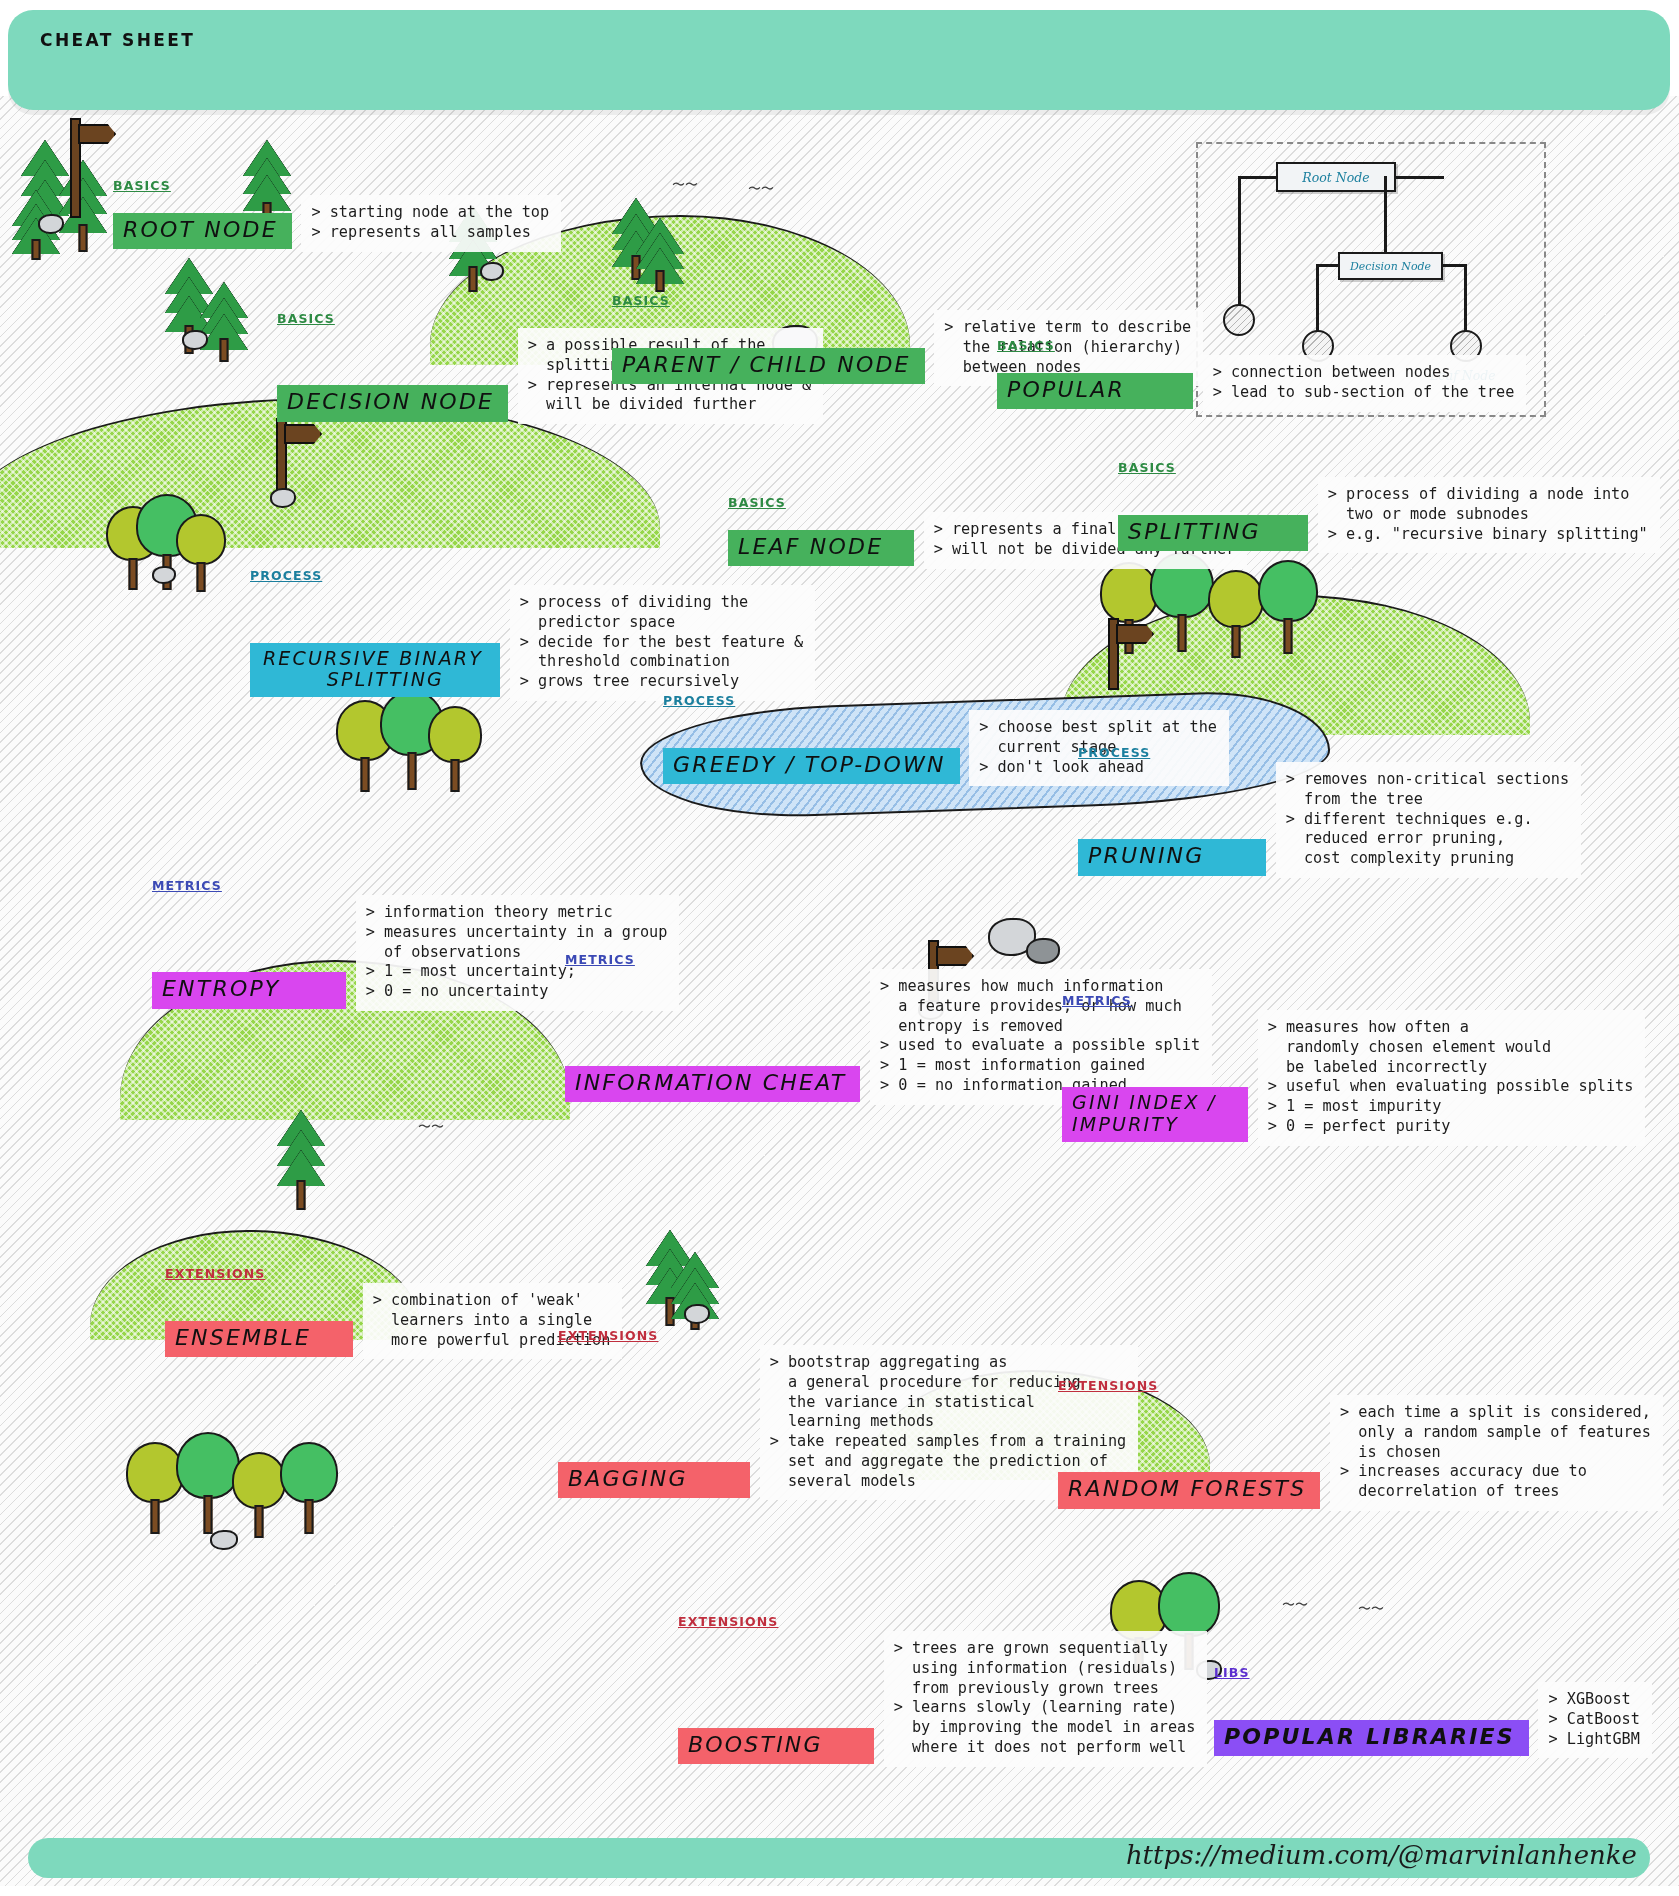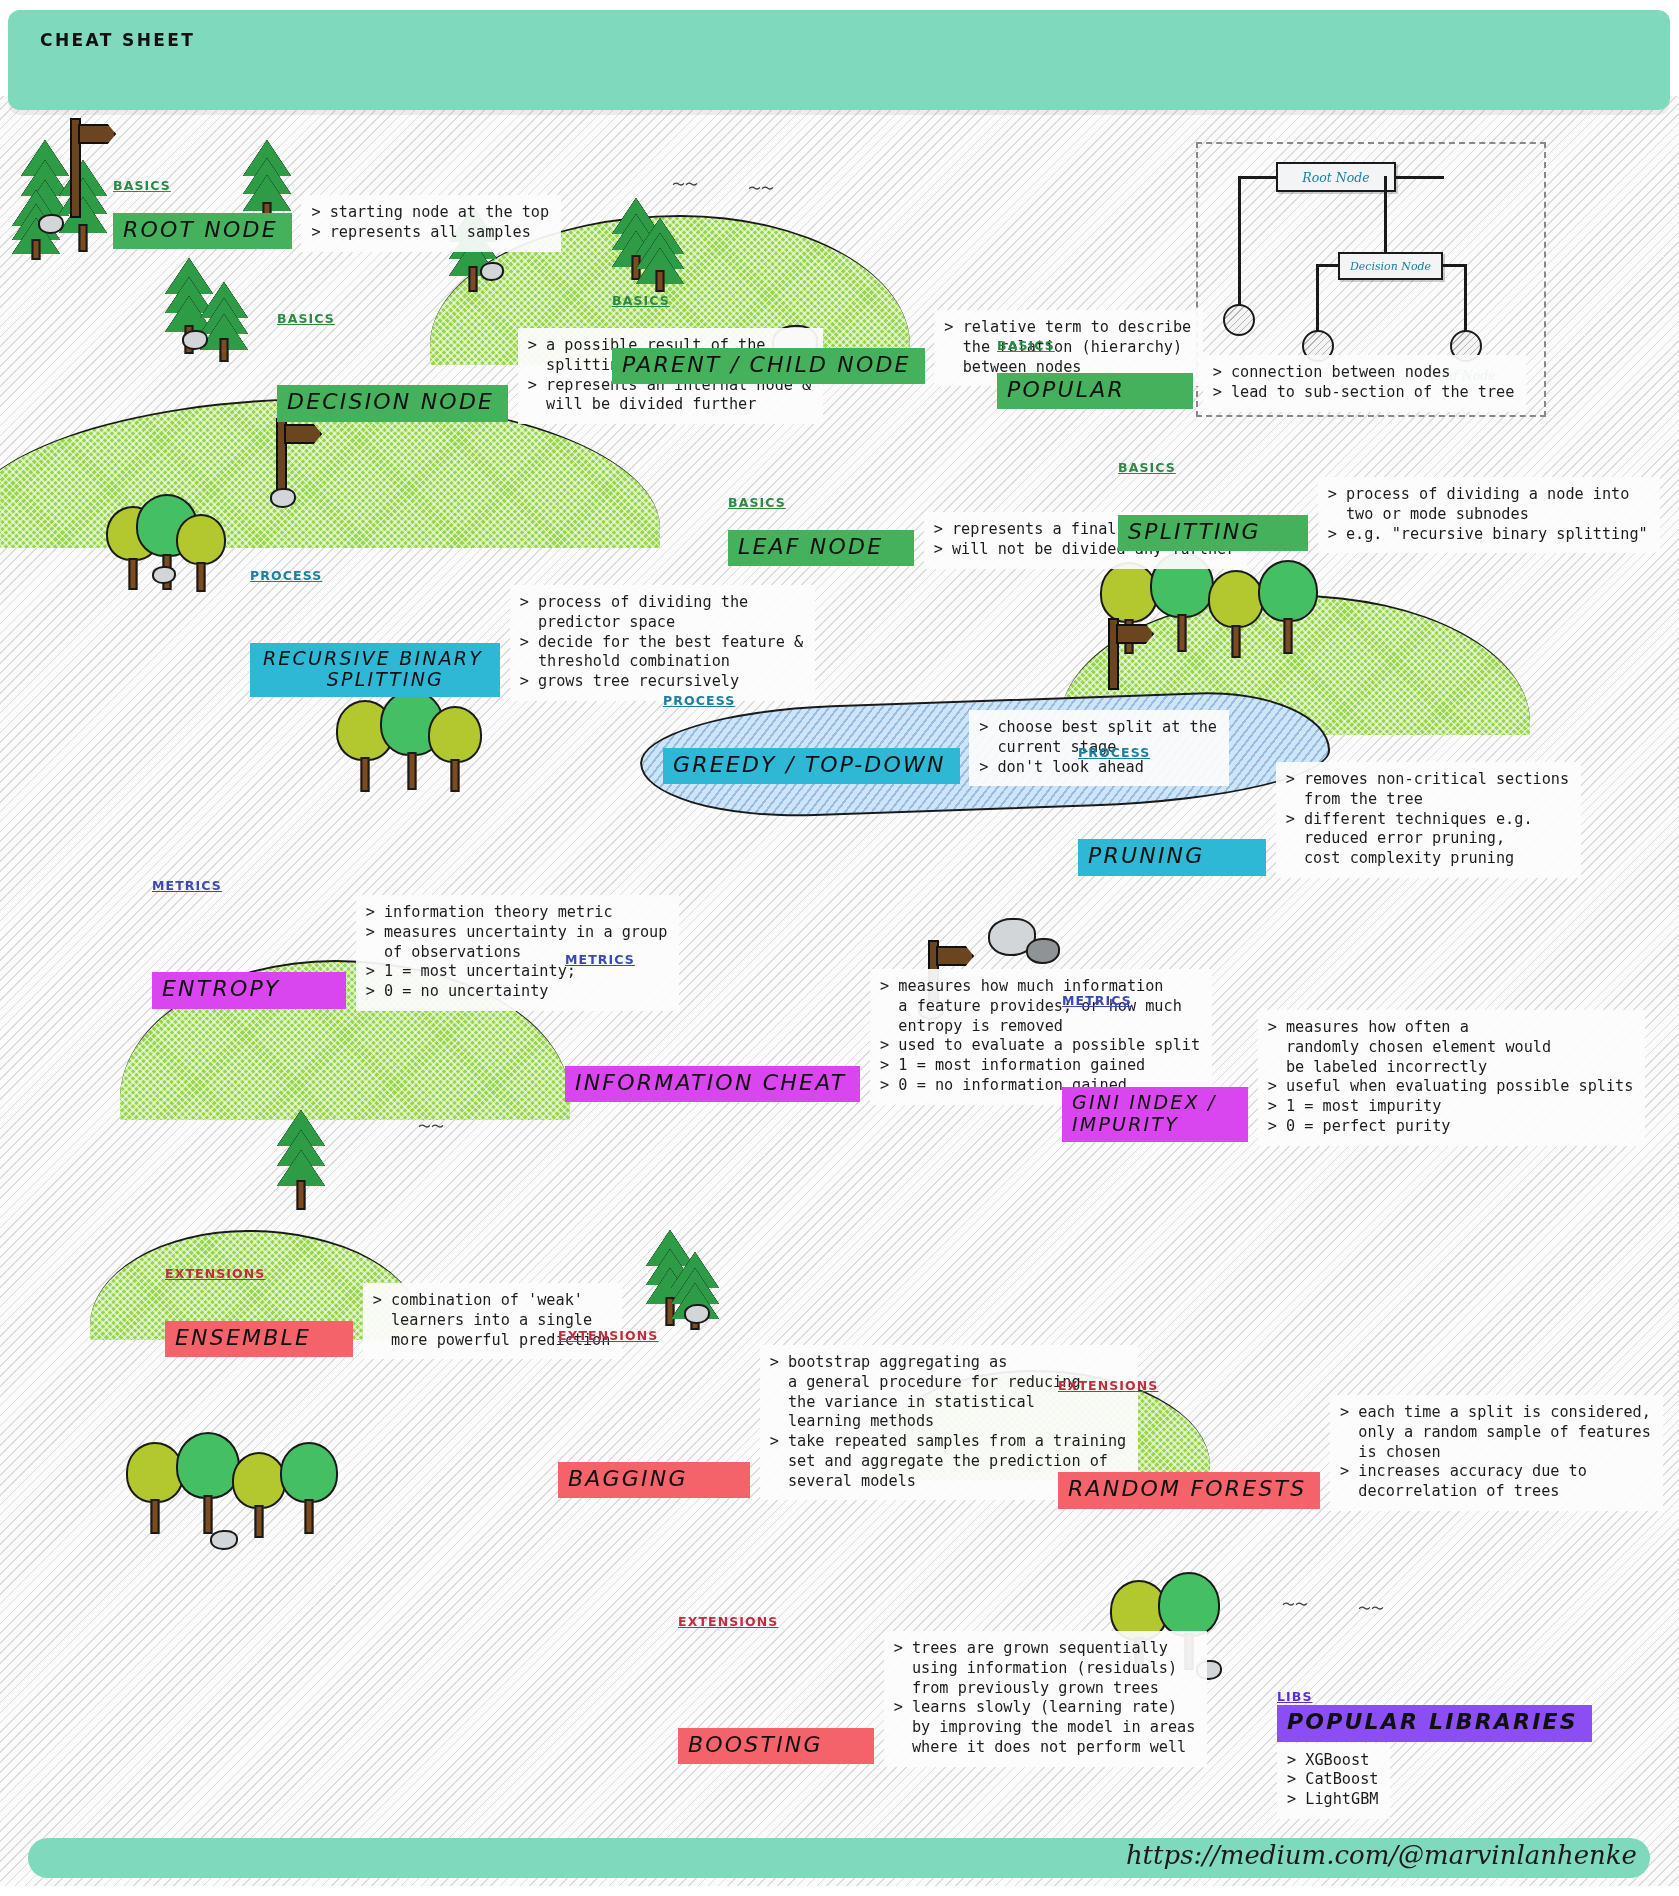--- a/index.html
+++ b/index.html
@@ -26,21 +26,21 @@
         rgba(255,255,255,0) 1.2px,
         rgba(255,255,255,0) 7px);
   }
 
   
   .header-band {
     position: absolute;
     left: 8px; top: 10px;
     width: 1662px; height: 100px;
     background: #7ed9bd;
-    border-radius: 12px;
+    border-radius: 25px;
     box-shadow: 0 5px 0 rgba(0,0,0,0.06);
   }
   .header-shadow {
     position: absolute;
     left: 60px; top: 96px;
     width: 1590px; height: 14px;
     background: #6cc6ab;
     border-radius: 0 0 10px 10px;
     opacity: .85;
   }
@@ -623,21 +623,21 @@
   <span class="cat cat-extensions">EXTENSIONS</span>
   <div class="title-bar bar-extensions" style="min-width:196px;">BOOSTING</div>
   <div class="body-box">&gt; trees are grown sequentially
   using information (residuals)
   from previously grown trees
 &gt; learns slowly (learning rate)
   by improving the model in areas
   where it does not perform well</div>
 </div>
 
-<div class="card" style="left:1277px;top:1665px;margin-top:24px;">
+<div class="card" style="left:1214px;top:1665px;">
   <span class="cat cat-libs">LIBS</span>
   <div class="title-bar bar-libs">POPULAR LIBRARIES</div>
   <div class="body-box">&gt; XGBoost
 &gt; CatBoost
 &gt; LightGBM</div>
 </div>
 
 <div class="footer-band"></div>
 <div class="footer-url">https://medium.com/@marvinlanhenke</div>
 

